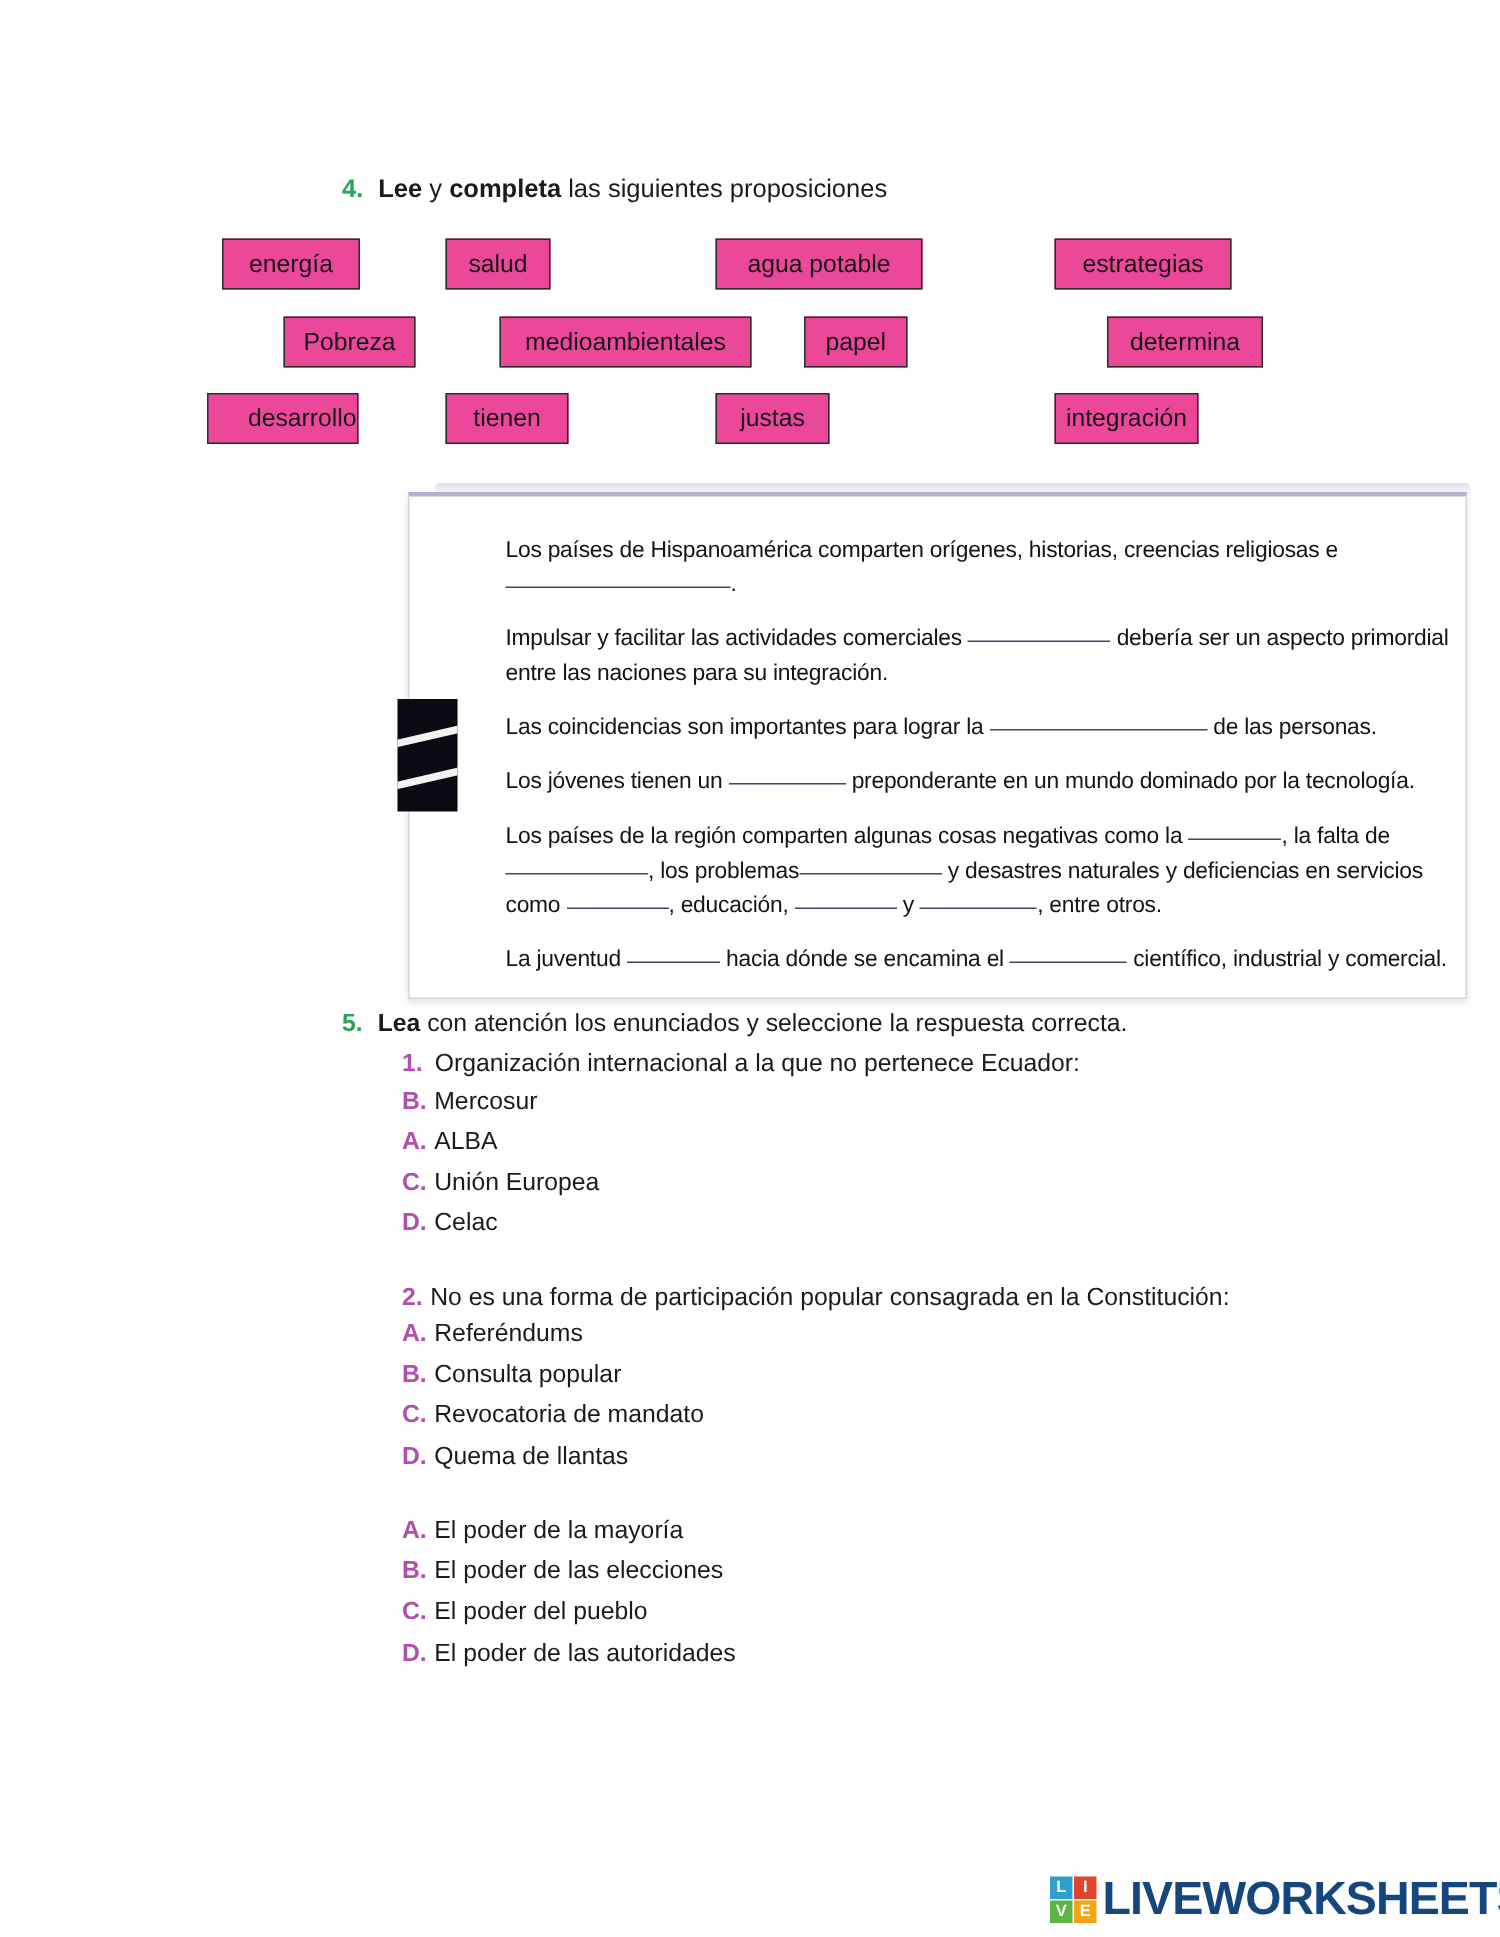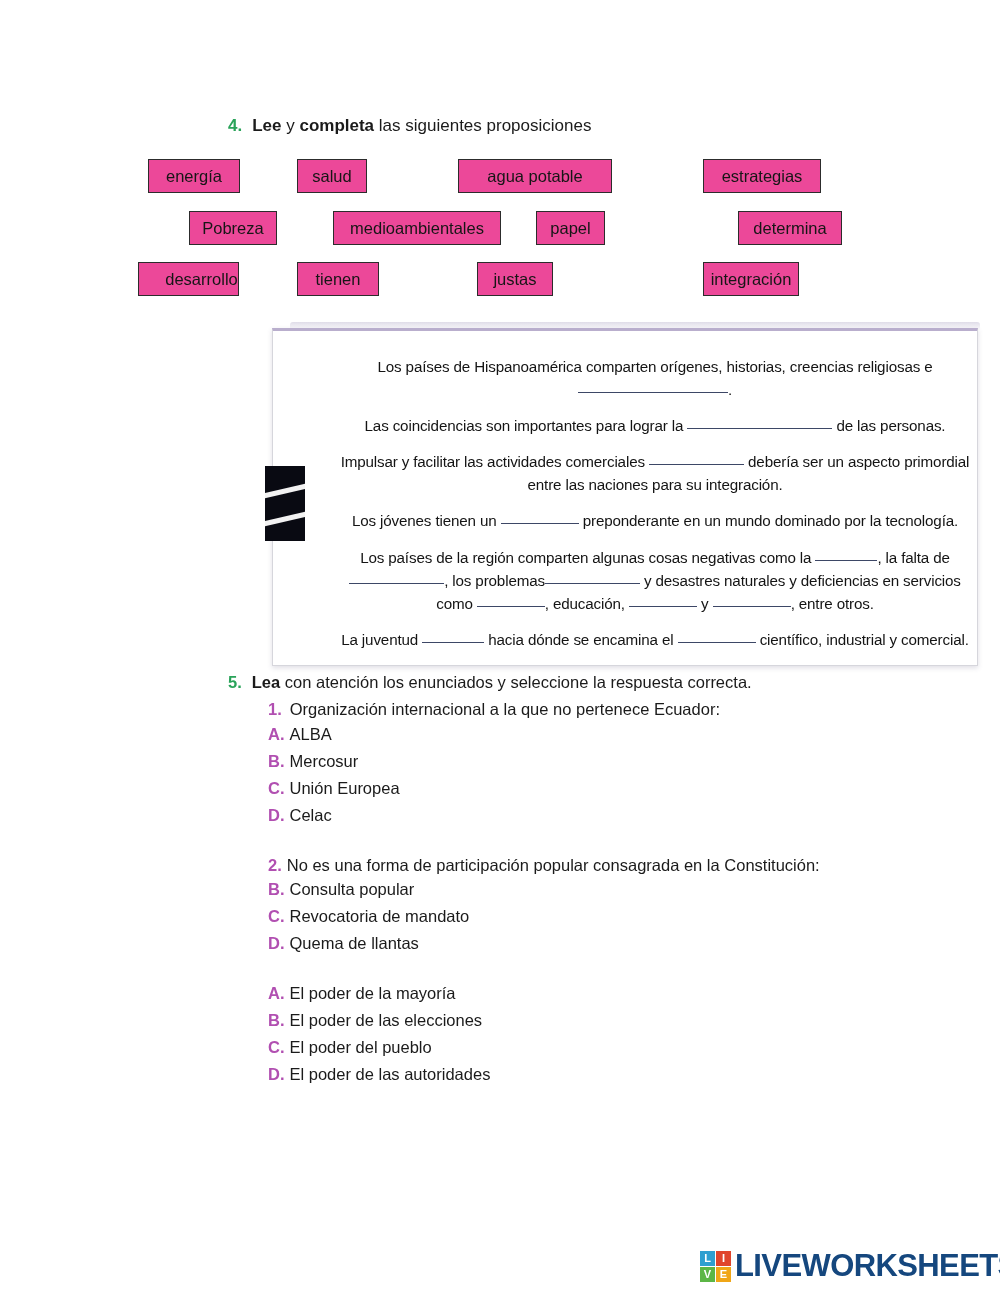--- a/index.html
+++ b/index.html
@@ -66,21 +66,20 @@
   }
   .panel-body {
     position: absolute;
     left: 64px;
     top: 24px;
     width: 636px;
     font-size: 15.2px;
     line-height: 1.52;
     color: #141414;
     letter-spacing: -0.15px;
-    text-align: center;
   }
   .panel-body p { margin: 0 0 13px 0; }
   .blank {
     display: inline-block;
     border-bottom: 1.5px solid #3d4766;
     vertical-align: baseline;
     position: relative;
     top: -2px;
   }
   .b-xl { width: 150px; }
@@ -167,21 +166,21 @@
 </head>
 <body>
 
 <div class="ex4-heading">
   <span class="num-green">4.</span><span class="bold">Lee</span><span> y </span><span class="bold">completa</span><span> las siguientes proposiciones</span>
 </div>
 
 <div class="wordbank" id="wordbank">
     <div class="word-box" style="left: 148px; top: 159px; width: 92px;">energía</div>
     <div class="word-box" style="left: 297px; top: 159px; width: 70px;">salud</div>
-    <div class="word-box" style="left: 458px; top: 159px; width: 154px;">agua potable</div>
+    <div class="word-box" style="left: 477px; top: 159px; width: 138px;">agua potable</div>
     <div class="word-box" style="left: 703px; top: 159px; width: 118px;">estrategias</div>
     <div class="word-box" style="left: 189px; top: 211px; width: 88px;">Pobreza</div>
     <div class="word-box" style="left: 333px; top: 211px; width: 168px;">medioambientales</div>
     <div class="word-box" style="left: 536px; top: 211px; width: 69px;">papel</div>
     <div class="word-box" style="left: 738px; top: 211px; width: 104px;">determina</div>
     <div class="word-box" style="left: 138px; top: 262px; width: 101px; padding-left: 36px;">desarrollo</div>
     <div class="word-box" style="left: 297px; top: 262px; width: 82px;">tienen</div>
     <div class="word-box" style="left: 477px; top: 262px; width: 76px;">justas</div>
     <div class="word-box" style="left: 703px; top: 262px; width: 96px;">integración</div>
   </div>
@@ -190,29 +189,29 @@
 <div class="panel">
   <div class="panel-body">
 
     <p>
       <span>Los países de Hispanoamérica  comparten orígenes, historias, creencias religiosas e</span>
       <br>
       <span class="blank b-xl"></span><span>.</span>
     </p>
 
     <p>
+      <span>Impulsar y facilitar las actividades comerciales</span>
+      <span class="blank b-md"></span>
+      <span>debería ser un aspecto primordial entre las naciones para su integración.</span>
+    </p>
+
+    <p>
       <span>Las coincidencias son importantes para lograr la</span>
       <span class="blank b-lg"></span>
       <span>de las personas.</span>
-    </p>
-
-    <p>
-      <span>Impulsar y facilitar las actividades comerciales</span>
-      <span class="blank b-md"></span>
-      <span>debería ser un aspecto primordial entre las naciones para su integración.</span>
     </p>
 
     <p>
       <span>Los jóvenes tienen un</span>
       <span class="blank b-sm"></span>
       <span>preponderante en un mundo dominado por la tecnología.</span>
     </p>
 
     <p>
       <span>Los países de la región comparten algunas cosas negativas como la</span>
@@ -241,28 +240,29 @@
   <div class="stripe s2"></div>
 </div>
 
 <div class="ex5">
   <div class="ex5-heading">
     <span class="num-green">5.</span><span class="bold">Lea</span><span> con atención los enunciados y seleccione la respuesta correcta.</span>
   </div>
   <div id="questions">
       <div class="q-block">
         <div class="q-stem"><span class="q-num">1.</span><span>Organización internacional a la que no pertenece Ecuador:</span></div>
+        <div class="opt"><span class="opt-letter">B.</span><span>Mercosur</span></div>
         <div class="opt"><span class="opt-letter">A.</span><span>ALBA</span></div>
-        <div class="opt"><span class="opt-letter">B.</span><span>Mercosur</span></div>
         <div class="opt"><span class="opt-letter">C.</span><span>Unión Europea</span></div>
         <div class="opt"><span class="opt-letter">D.</span><span>Celac</span></div>
       </div>
       <div class="q-spacer"></div>
       <div class="q-block">
         <div class="q-stem"><span class="q-num-tight">2.</span><span>No es una forma de participación popular consagrada en la Constitución:</span></div>
+        <div class="opt"><span class="opt-letter">A.</span><span>Referéndums</span></div>
         <div class="opt"><span class="opt-letter">B.</span><span>Consulta popular</span></div>
         <div class="opt"><span class="opt-letter">C.</span><span>Revocatoria de mandato</span></div>
         <div class="opt"><span class="opt-letter">D.</span><span>Quema de llantas</span></div>
       </div>
       <div class="q-spacer"></div>
       <div class="q-block">
         <div class="opt"><span class="opt-letter">A.</span><span>El poder de la mayoría</span></div>
         <div class="opt"><span class="opt-letter">B.</span><span>El poder de las elecciones</span></div>
         <div class="opt"><span class="opt-letter">C.</span><span>El poder del pueblo</span></div>
         <div class="opt"><span class="opt-letter">D.</span><span>El poder de las autoridades</span></div>

